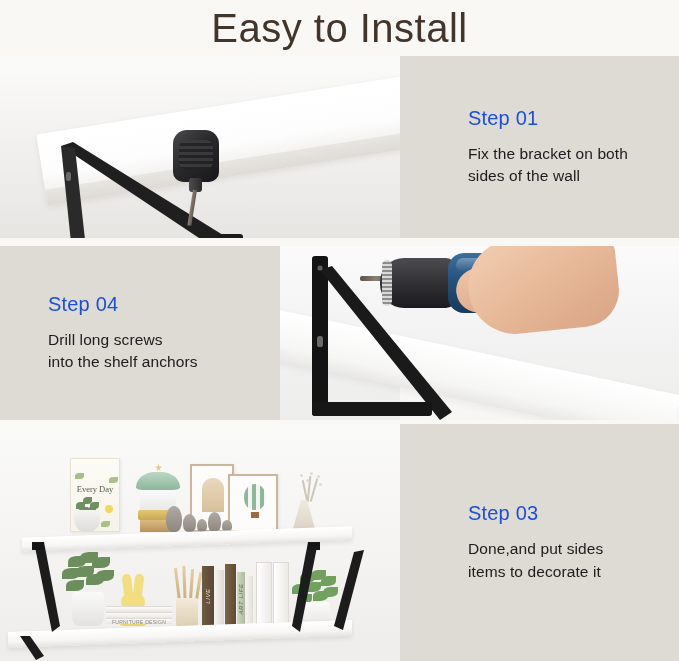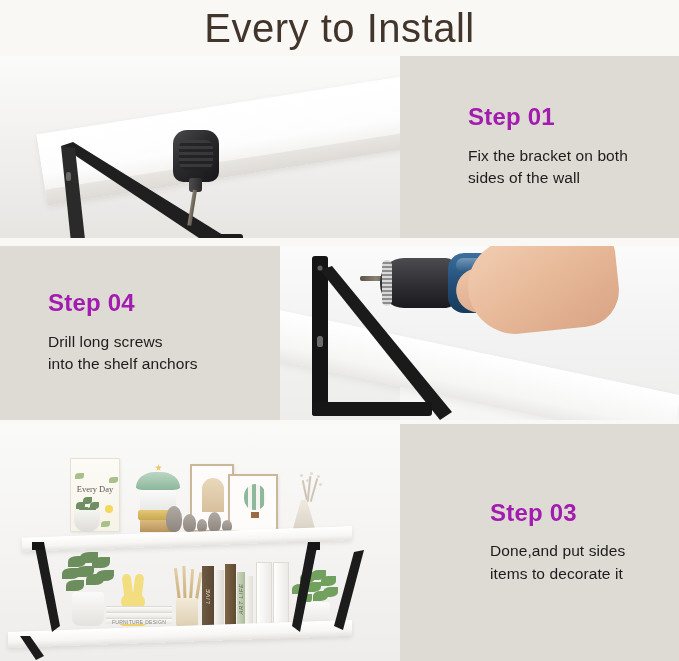--- a/index.html
+++ b/index.html
@@ -34,24 +34,24 @@
   .pane-text { background:#dedad4; display:flex; flex-direction:column; justify-content:center; }
 
   
   .r1-img  { left:0;   width:400px; }
   .r1-text { left:400px; width:279px; padding-left:68px; }
   
   .r2-text { left:0;   width:280px; padding-left:48px; }
   .r2-img  { left:280px; width:399px; }
   
   .r3-img  { left:0;   width:476px; border-bottom-right-radius:48px; }
-  .r3-text { left:400px; width:279px; padding-left:90px; }
+  .r3-text { left:400px; width:279px; padding-left:68px; }
 
   .step-label {
-    font-size:24px; font-weight:700; color:#a21caf;
+    font-size:20px; font-weight:400; color:#1d4ed8;
     line-height:1.1; margin-bottom:14px; letter-spacing:0.2px;
   }
   .step-desc {
     font-size:15.5px; font-weight:400; color:#1c1c1c;
     line-height:1.45; letter-spacing:0.1px; white-space:pre-line;
   }
 
   
   .s1-bg { position:absolute; inset:0; background:
       linear-gradient(180deg,#f7f7f6 0%, #efeeec 62%, #e7e5e2 100%); }
@@ -275,21 +275,21 @@
     left:300px; top:178px; width:30px; height:26px;
     background:linear-gradient(180deg,#fbfbfa,#e6e4e0); border-radius:3px 3px 7px 7px;
   }
 </style>
 </head>
 <body>
 
 <div id="page">
 
   <div class="title-bar">
-    <div class="title-text">Every to Install</div>
+    <div class="title-text">Easy to Install</div>
   </div>
 
   <div class="row row-1">
 
     <div class="pane pane-img r1-img">
       <div class="s1-bg"></div>
       <div class="s1-wall"></div>
 
       <div class="s1-board">
         <div class="s1-board-edge"></div>

